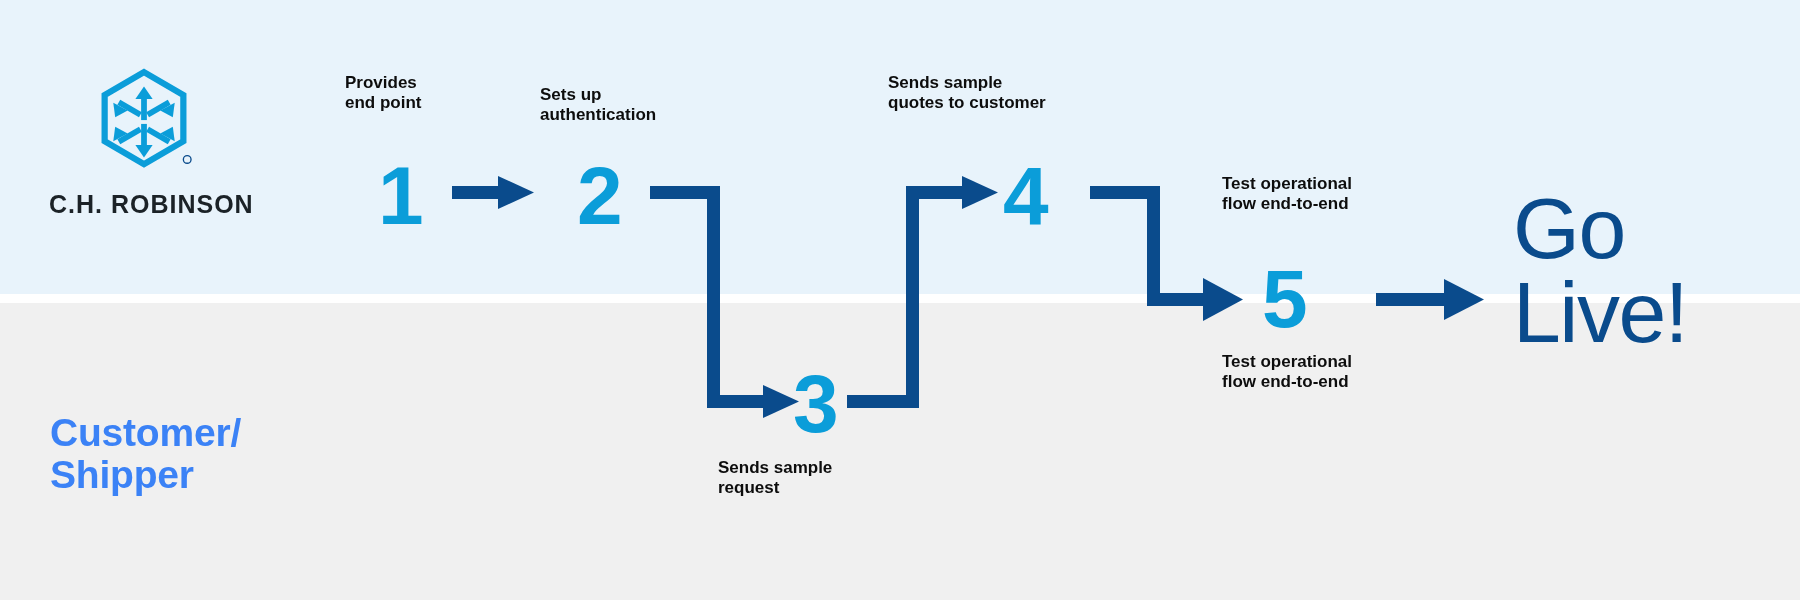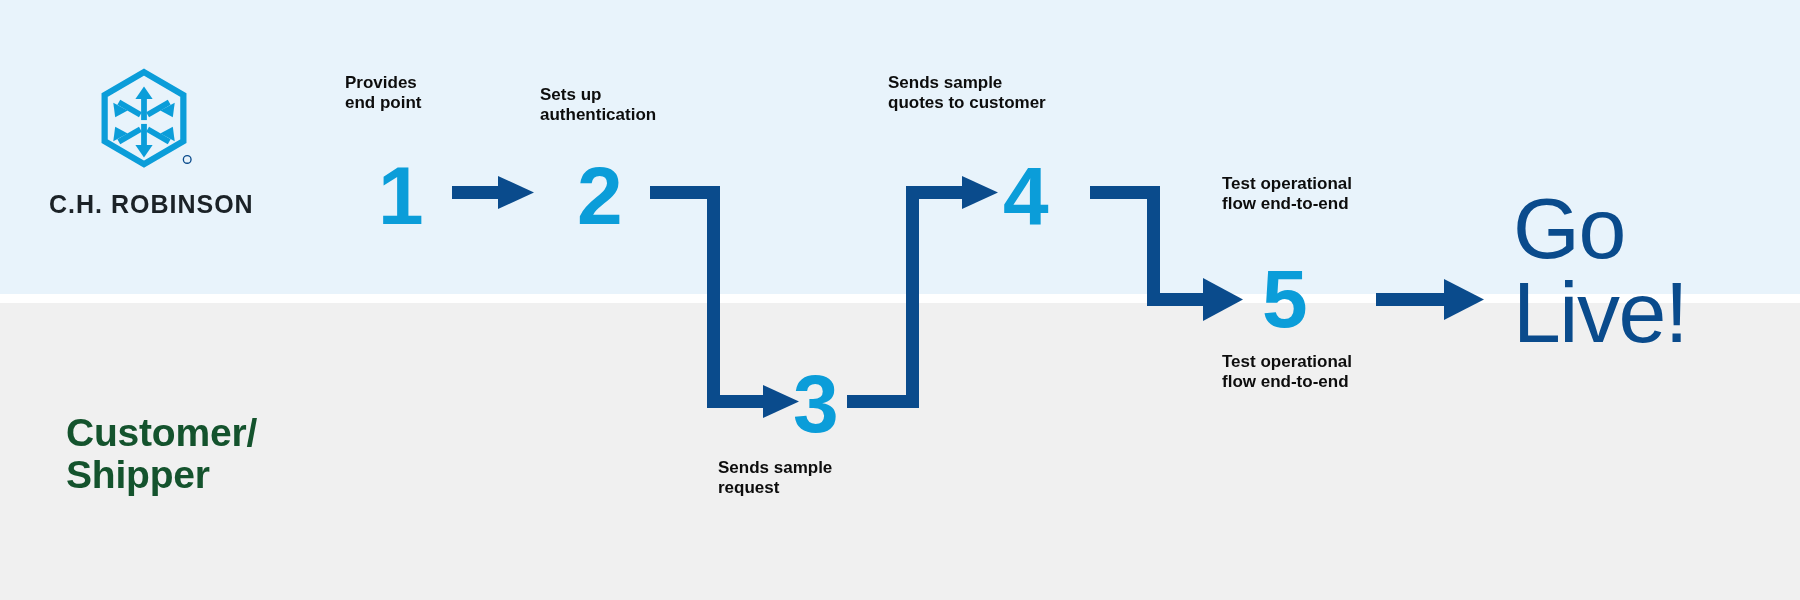--- a/index.html
+++ b/index.html
@@ -32,23 +32,22 @@
     white-space:nowrap;
   }
 
   
   .lane-label {
     position:absolute; left:50px; top:412px;
     width:300px;
     font-size:39px;
     font-weight:bold;
     line-height:1.08;
-    color:#14532d;
+    color:#3b82f6;
     letter-spacing:-0.2px;
-    margin-left:16px;
   }
 
   
   .caption {
     position:absolute;
     font-size:17px;
     font-weight:bold;
     line-height:1.16;
     color:#0d0d0d;
     white-space:pre-line;

